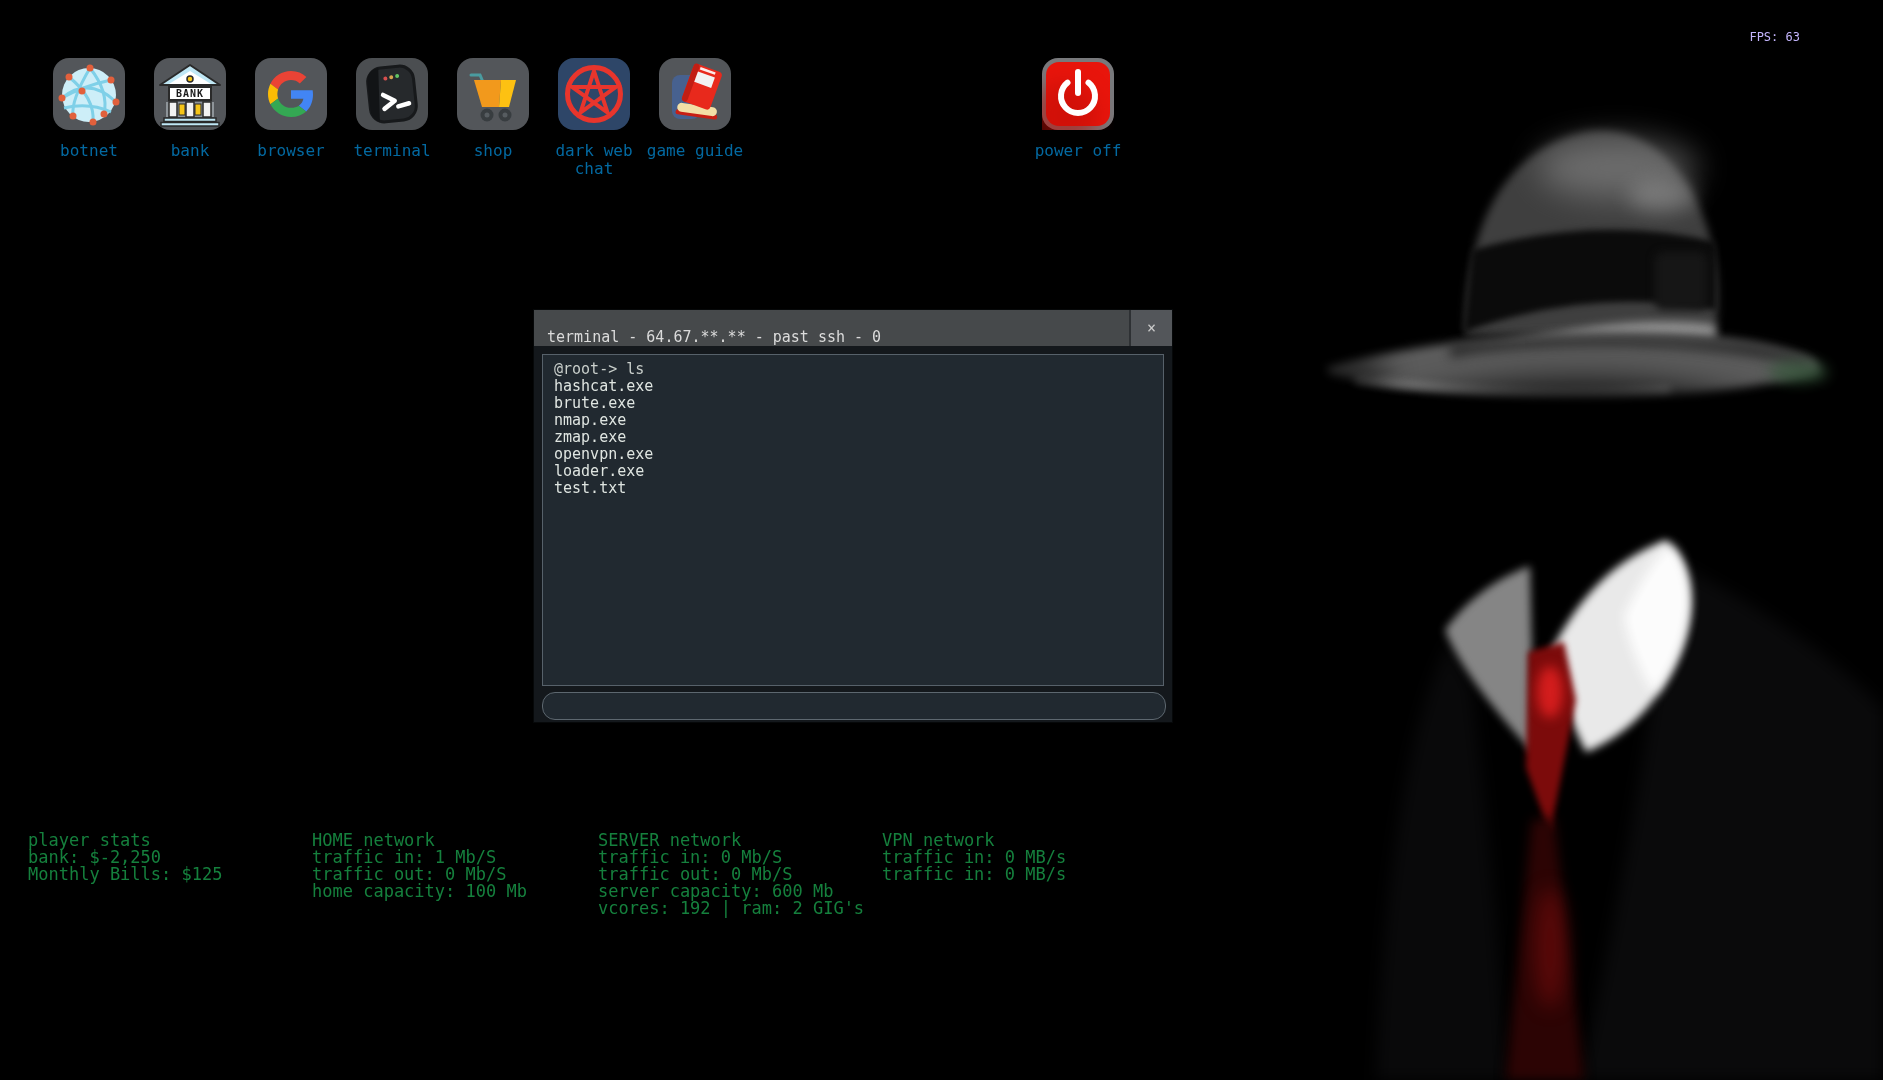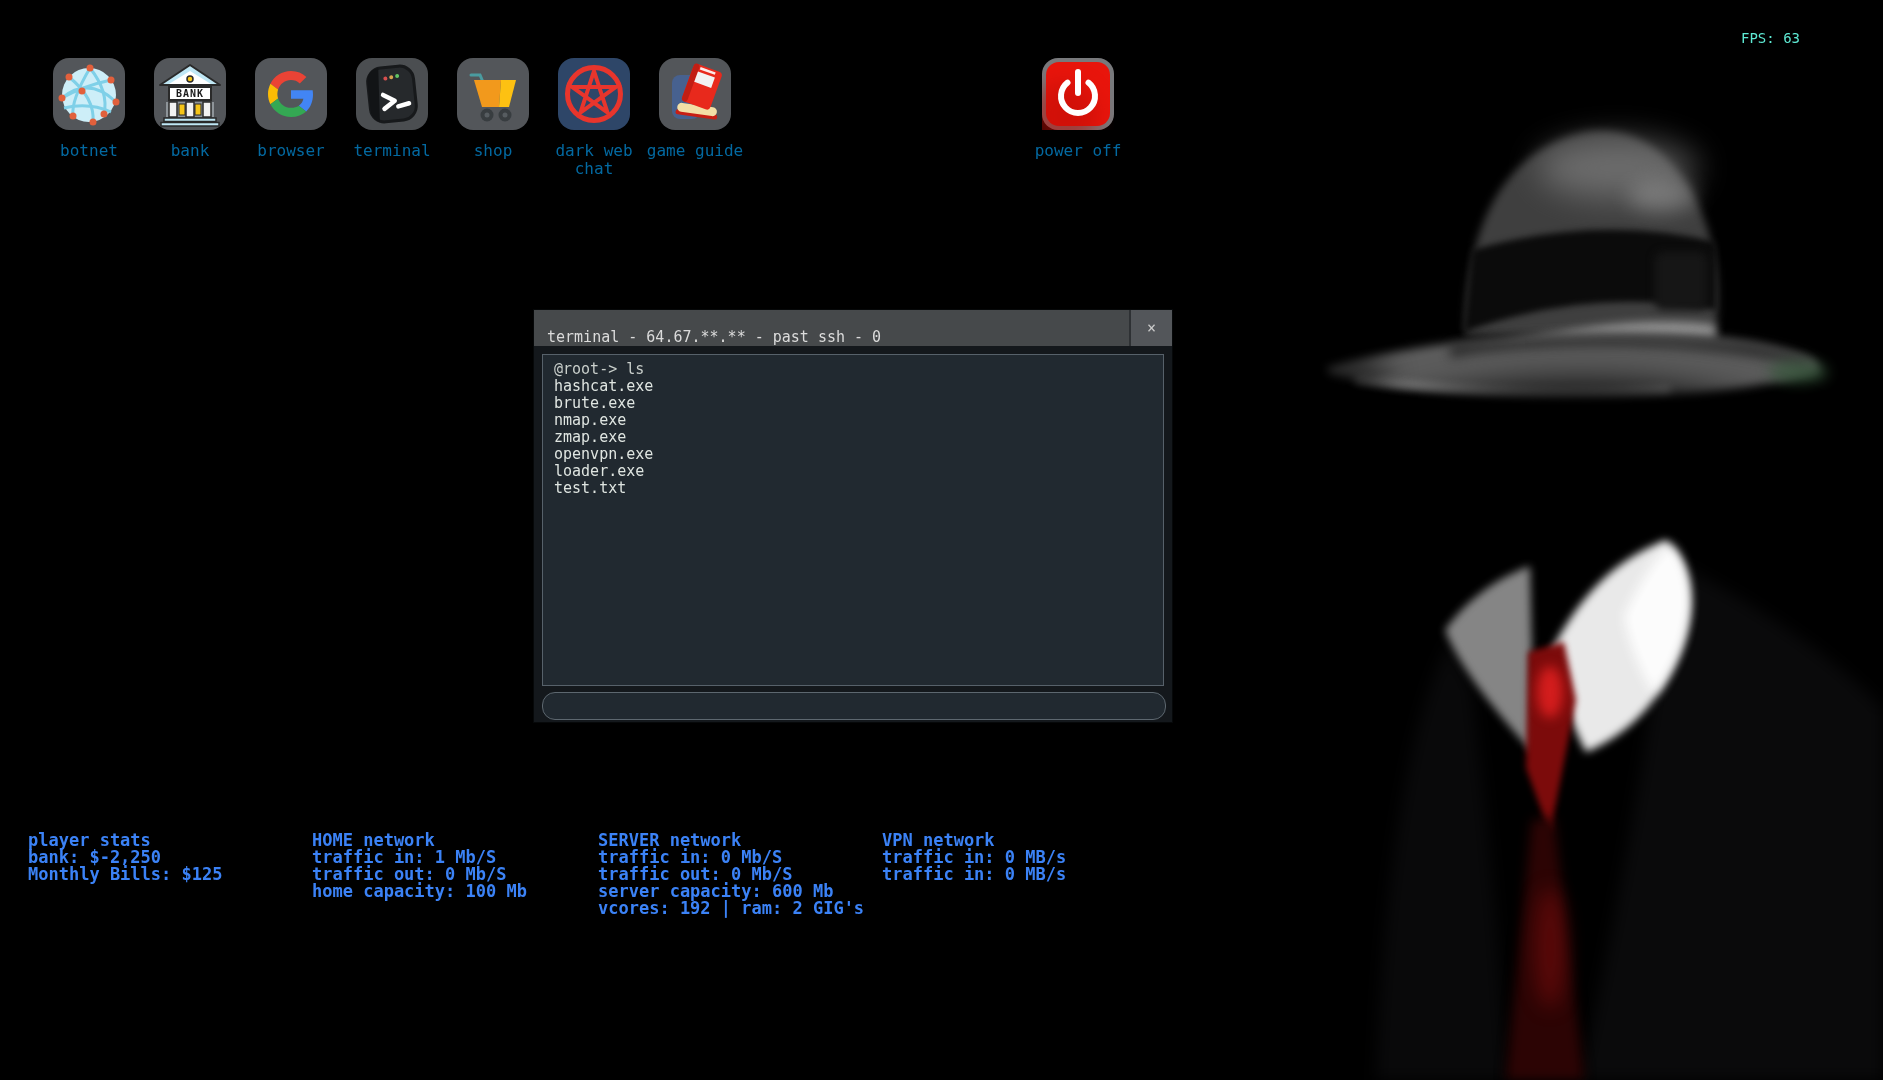--- a/index.html
+++ b/index.html
@@ -15,21 +15,21 @@
   .icon-row{position:absolute;left:53px;top:58px;display:flex;gap:29px;}
   .icon-cell{position:relative;width:72px;height:130px;cursor:pointer;}
   .icon-cell.power{position:absolute;left:1042px;top:58px;display:block;}
   .icon-tile{display:block;width:72px;height:72px;}
   .icon-label{
     position:absolute;top:84px;left:-14px;width:100px;text-align:center;
     color:#0369a1;font-size:16px;line-height:18px;
   }
 
   
-  .fps{position:absolute;top:30px;right:83px;color:#5eead4;font-size:14px;}
+  .fps{position:absolute;top:30px;right:83px;color:#c4b5fd;font-size:12px;}
 
   
   .term-window{
     position:absolute;left:533px;top:309px;width:640px;height:414px;
     background:#14181c;border:1px solid #060809;box-sizing:border-box;
   }
   .term-titlebar{
     height:36px;background:#46494b;display:flex;align-items:flex-end;
     color:#dbdbdb;font-size:15px;cursor:default;
   }
@@ -47,21 +47,21 @@
   }
   .term-line{white-space:pre;}
   .term-line.bold{font-weight:normal;color:#dfe5e1;}
   .term-input{
     display:block;margin:0 8px;width:624px;height:28px;box-sizing:border-box;
     background:#212930;border:1px solid #5d676f;border-radius:13px;
     color:#dfe5e1;font:15px "DejaVu Sans Mono",monospace;padding:0 12px;outline:none;
   }
 
   
-  .stat-block{position:absolute;top:832px;color:#3b82f6;font-size:17px;line-height:17px;font-weight:bold;}
+  .stat-block{position:absolute;top:832px;color:#15803d;font-size:17px;line-height:17px;}
   .stat-line{white-space:pre;}
   .stat-player{left:28px;}
   .stat-home{left:312px;}
   .stat-server{left:598px;}
   .stat-vpn{left:882px;}
 </style>
 </head>
 <body>
 
 <svg class="bg-figure" width="733" height="1080" viewBox="0 0 733 1080" aria-hidden="true">

